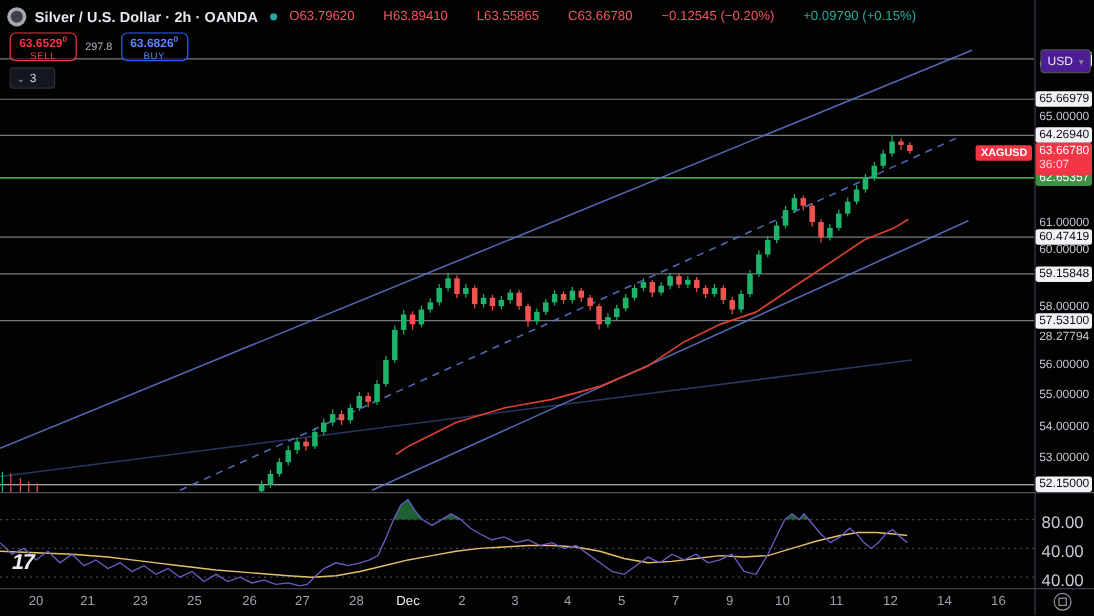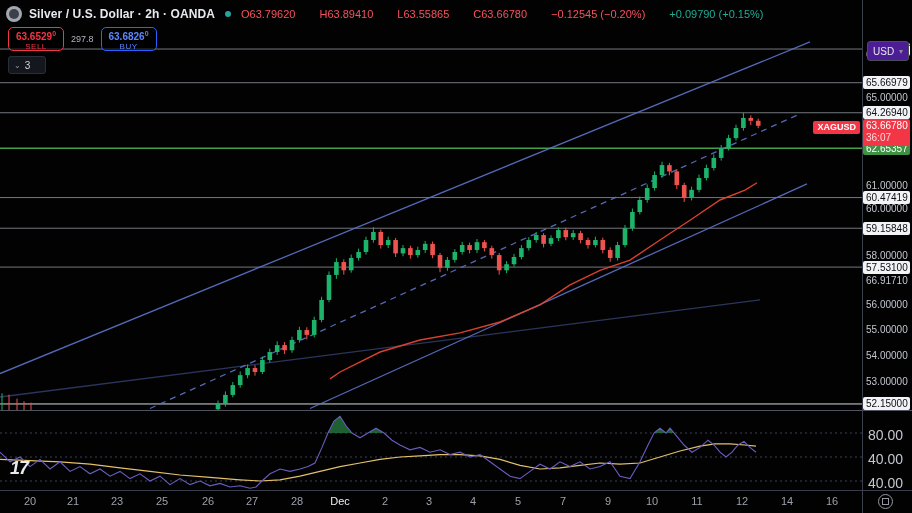--- a/index.html
+++ b/index.html
@@ -320,21 +320,21 @@
       <span class="cd">36:07</span>
     </div>
     <div class="ind-label" style="top:427px">80.00</div>
     <div class="ind-label" style="top:451px">40.00</div>
     <div class="ind-label" style="top:475px">40.00</div>
   <div class="pa-grid" style="top: 48.2665px;">67.00000</div>
       <div class="pa-grid" style="top: 90.5px;">65.00000</div>
       <div class="pa-grid" style="top: 179.012px;">61.00000</div>
       <div class="pa-grid" style="top: 202.048px;">60.00000</div>
       <div class="pa-grid" style="top: 249.293px;">58.00000</div>
-      <div class="pa-grid" style="top: 273.53px;">66.91710</div>
+      <div class="pa-grid" style="top: 273.53px;">28.27794</div>
       <div class="pa-grid" style="top: 298.196px;">56.00000</div>
       <div class="pa-grid" style="top: 323.307px;">55.00000</div>
       <div class="pa-grid" style="top: 348.878px;">54.00000</div>
       <div class="pa-grid" style="top: 374.927px;">53.00000</div>
       <div class="pa-badge white" style="top: 43px; margin-left: 37px;">67.27625</div>
       <div class="pa-badge white" style="top: 76.2132px;">65.66979</div>
       <div class="pa-badge white" style="top: 106.253px;">64.26940</div>
       <div class="pa-badge green" style="top: 141.738px;">62.65357</div>
       <div class="pa-badge white" style="top: 191.077px;">60.47419</div>
       <div class="pa-badge white" style="top: 221.732px;">59.15848</div>

